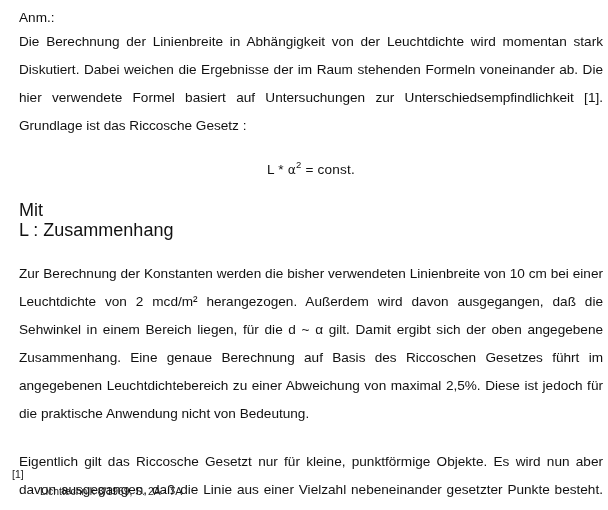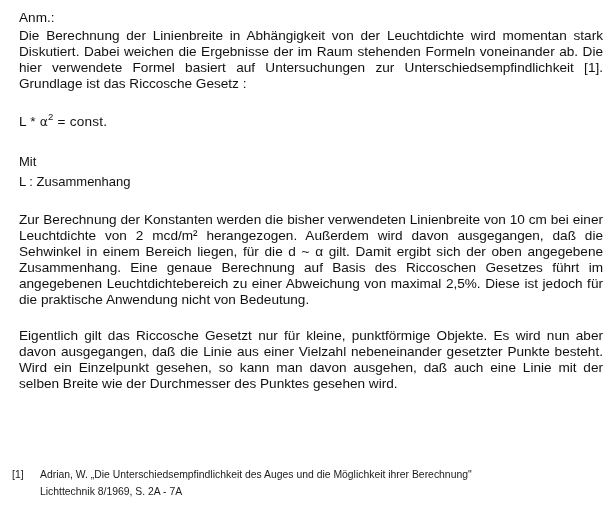--- a/index.html
+++ b/index.html
@@ -30,45 +30,45 @@
     top: 8px;
     width: 584px;
   }
   .line {
     font-size: 13.6px;
     line-height: 20px;
     white-space: nowrap;
   }
   .para {
     font-size: 13.6px;
-    line-height: 16px;
+    line-height: 28px;
     text-align: justify;
     text-align-last: left;
     margin: 0;
     hyphens: none;
   }
   .spacer-lg { height: 20px; }
   .spacer-md { height: 20px; }
   .formula {
     font-size: 13.6px;
     line-height: 20px;
-    text-align: left;
+    text-align: center;
     letter-spacing: 0.2px;
   }
   .formula .sup {
     font-size: 9.5px;
     vertical-align: super;
     line-height: 0;
   }
   .greek {
     font-family: "DejaVu Sans", sans-serif;
     font-size: 12.4px;
   }
   .deflist .line {
-    font-size: 13px;
+    font-size: 18px;
   }
   .footnote {
     position: absolute;
     left: 12px;
     top: 466px;
     width: 584px;
     font-size: 10.4px;
     line-height: 17px;
     color: #1a1a1a;
   }
@@ -117,19 +117,19 @@
     <div class="spacer-md"></div>
 
     <p class="para">Eigentlich gilt das Riccosche Gesetzt nur für kleine, punktförmige Objekte. Es wird nun aber davon ausgegangen, daß die Linie aus einer Vielzahl nebeneinander gesetzter Punkte besteht. Wird ein Einzelpunkt gesehen, so kann man davon ausgehen, daß auch eine Linie mit der selben Breite wie der Durchmesser des Punktes gesehen wird.</p>
 
   </div>
 
   <div class="footnote">
     <div class="footnote-row">
       <span class="footnote-marker">[1]</span>
       <span class="footnote-body">
-        <span class="fn-line">Adrian, W. „Die Unterschiedsempfindlichkeit des Auges und die Möglichkeit ihrer Berechnung"</span><br>
+        <br>
         <span class="fn-line">Lichttechnik 8/1969, S. 2A - 7A</span>
       </span>
     </div>
   </div>
 
 </div>
 
 </body></html>

